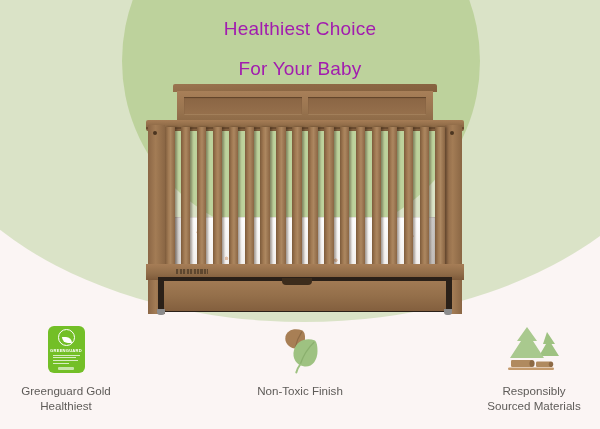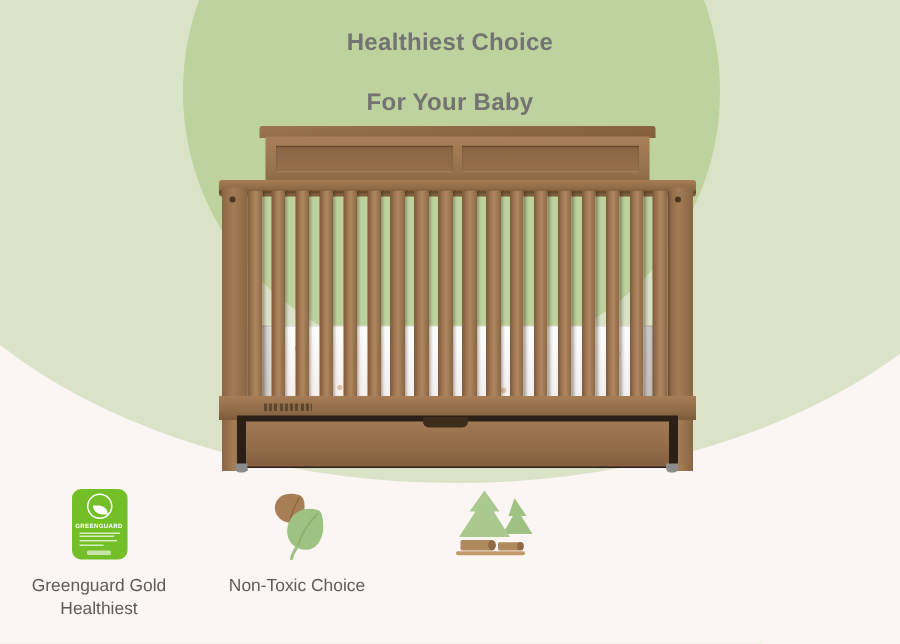--- a/index.html
+++ b/index.html
@@ -29,24 +29,24 @@
     border-radius: 50%;
     background: #bdd29c;
   }
 
   
   .headline {
     position: absolute;
     left: 0; top: 15px;
     width: 600px;
     text-align: center;
-    color: #737373;
-    font-size: 16px;
+    color: #a21caf;
+    font-size: 19px;
     line-height: 28px;
-    font-weight: 700;
+    font-weight: 400;
     letter-spacing: 0.2px;
     z-index: 6;
   }
   .headline .l2 { display: block; margin-top: 12px; }
 
   
   #crib {
     position: absolute;
     left: 146px; top: 84px;
     width: 318px; height: 226px;
@@ -180,21 +180,21 @@
   }
   .foot.l { left: 11px; }
   .foot.r { left: 298px; }
 
   
   #features {
     position: absolute;
     left: 0; top: 322px;
     width: 600px;
     display: flex;
-    justify-content: flex-start;
+    justify-content: space-between;
     align-items: flex-start;
     z-index: 6;
   }
   .feature {
     width: 132px;
     display: flex;
     flex-direction: column;
     align-items: center;
   }
   .feature-icon {
@@ -347,32 +347,36 @@
       <div class="feature-icon">
         <svg width="52" height="50" viewBox="0 0 52 50" aria-hidden="true">
           <path d="M28.5 6.5 C20.5 3.5 13 6 11.5 12.5 C10.2 18.3 14.5 23.5 20.5 24.5 C26.5 25.5 30.5 21 31 15 C31.3 11 30.5 8 28.5 6.5 Z" fill="#a87f55"></path>
           <path d="M27.8 7.6 C25 12 22.5 17.5 21.2 23.6" stroke="#8d6a45" stroke-width="1.1" fill="none"></path>
           <path d="M41 16.5 C32 13 22.5 17 20 26 C17.7 34.3 22.5 41.5 30.5 42.5 C38 43.4 43.5 36.5 43.5 27 C43.5 21.5 42.6 18 41 16.5 Z" fill="#9ec281"></path>
           <path d="M40.3 18 C35 23 29.5 30.5 26.2 40.5" stroke="#8bb06e" stroke-width="1.2" fill="none"></path>
           <path d="M26.2 40.5 C24 43.5 22.8 46 22.3 48.5" stroke="#9ec281" stroke-width="2" fill="none" stroke-linecap="round"></path>
         </svg>
       </div>
       <div class="feature-label">
-        <span>Non-Toxic Choice</span>
+        <span>Non-Toxic Finish</span>
       </div>
     </div>
 
     <div class="feature">
       <div class="feature-icon">
         <svg width="62" height="50" viewBox="0 0 62 50" aria-hidden="true">
           <path d="M44 8 L52 20 L48.5 20 L56 32 L36 32 L43 20 L40 20 Z" fill="#9ec281"></path>
           <path d="M24 3 L34 17 L30 17 L41 34 L7 34 L18 17 L14 17 Z" fill="#a9c98e"></path>
           <rect x="8" y="36" width="21" height="7" rx="1.2" fill="#b08a5f"></rect>
           <ellipse cx="29" cy="39.5" rx="2.6" ry="3.5" fill="#8d6a45"></ellipse>
           <rect x="33" y="37.5" width="15" height="5.5" rx="1.2" fill="#b08a5f"></rect>
           <ellipse cx="48" cy="40.2" rx="2.2" ry="2.8" fill="#8d6a45"></ellipse>
           <rect x="5" y="43.5" width="46" height="2.6" rx="1.3" fill="#c49a6c"></rect>
         </svg>
       </div>
+      <div class="feature-label">
+        <span>Responsibly</span><br>
+        <span>Sourced Materials</span>
+      </div>
     </div>
 
   </div>
 </div>
 
 </body></html>

